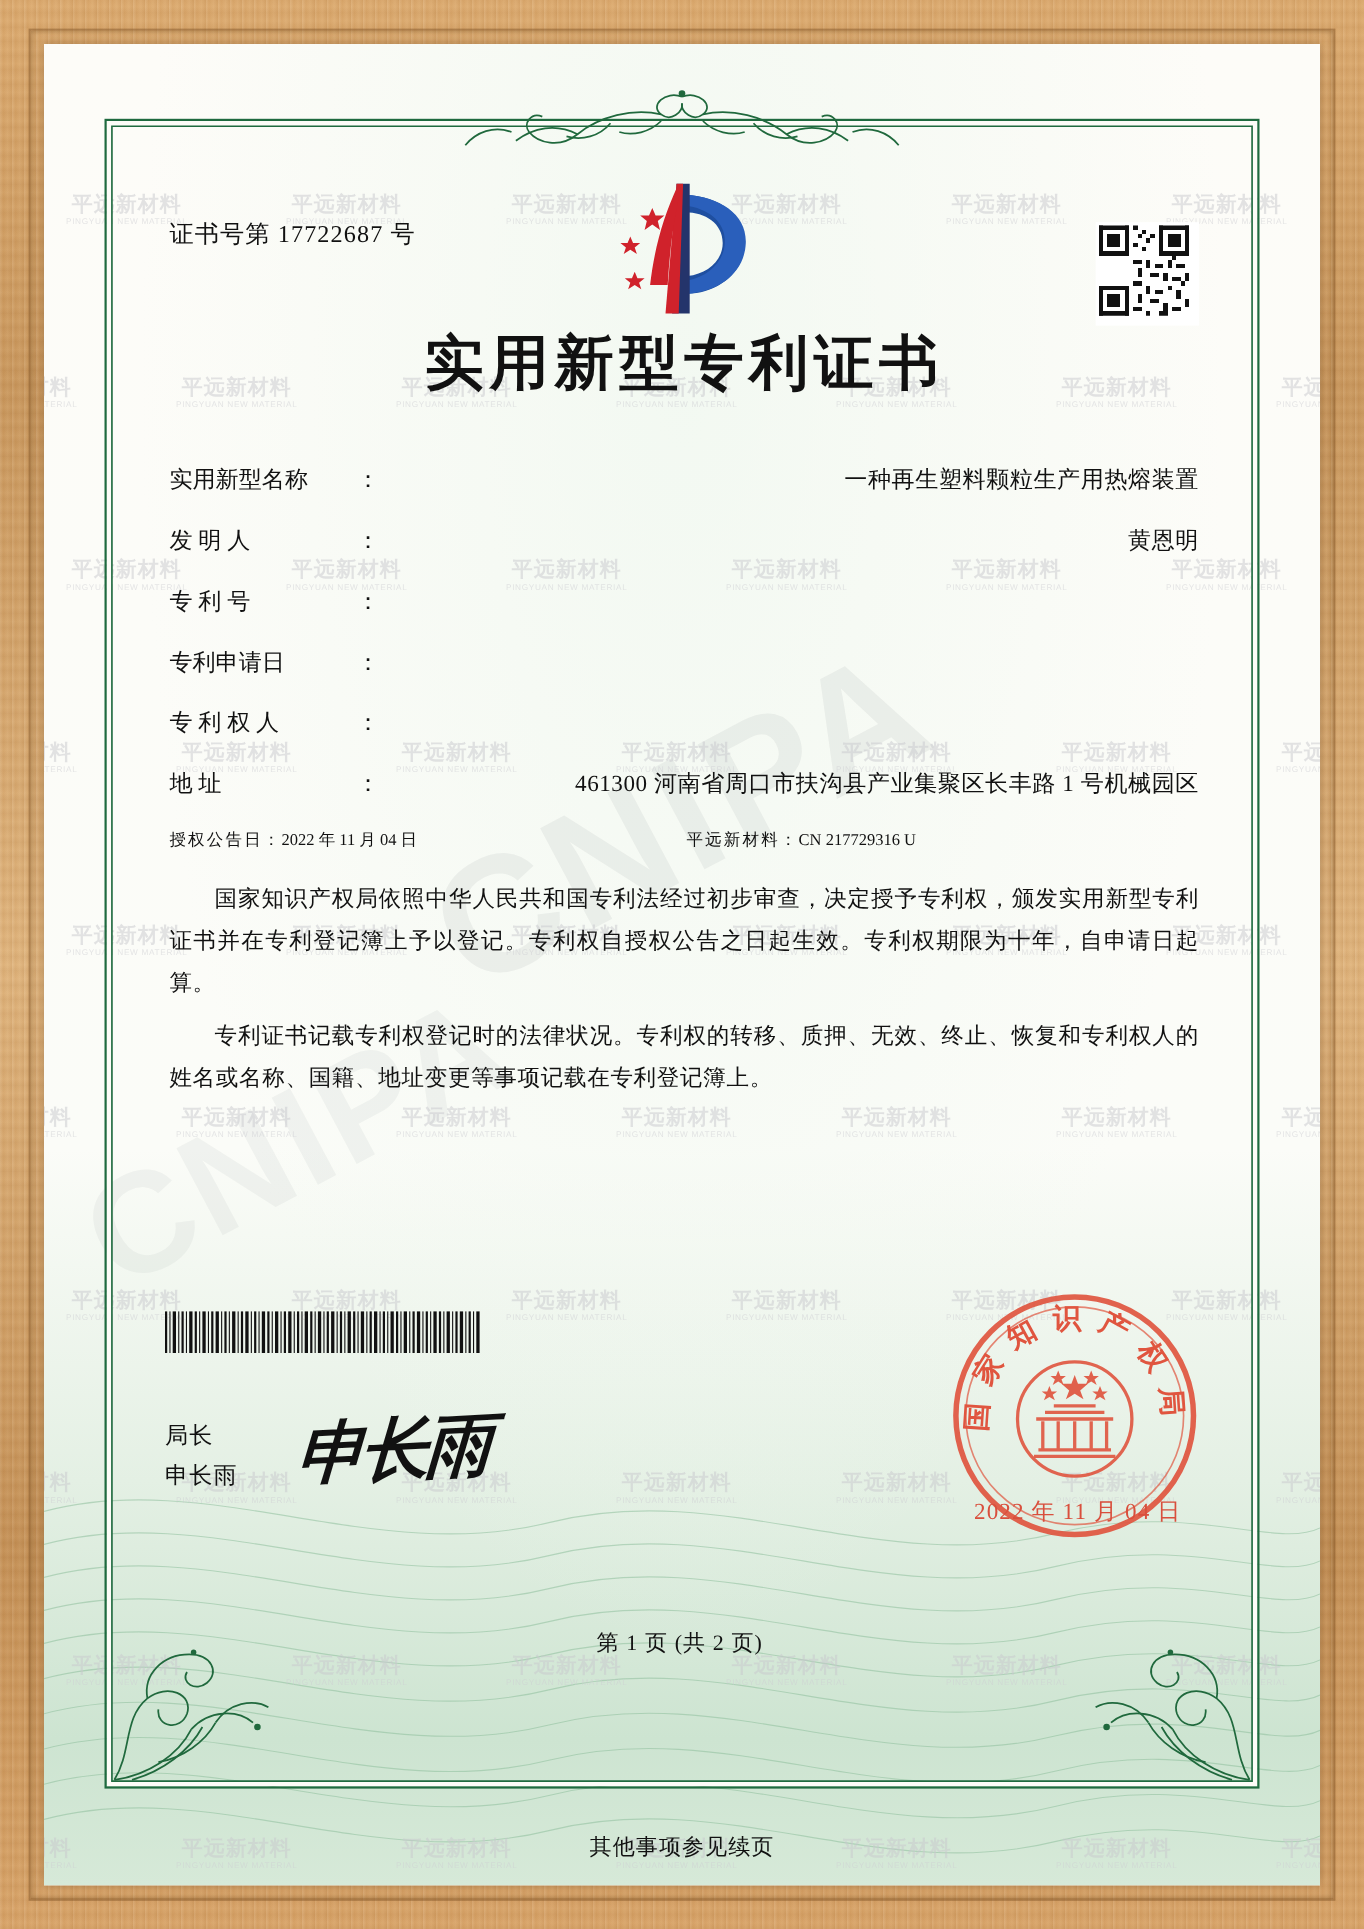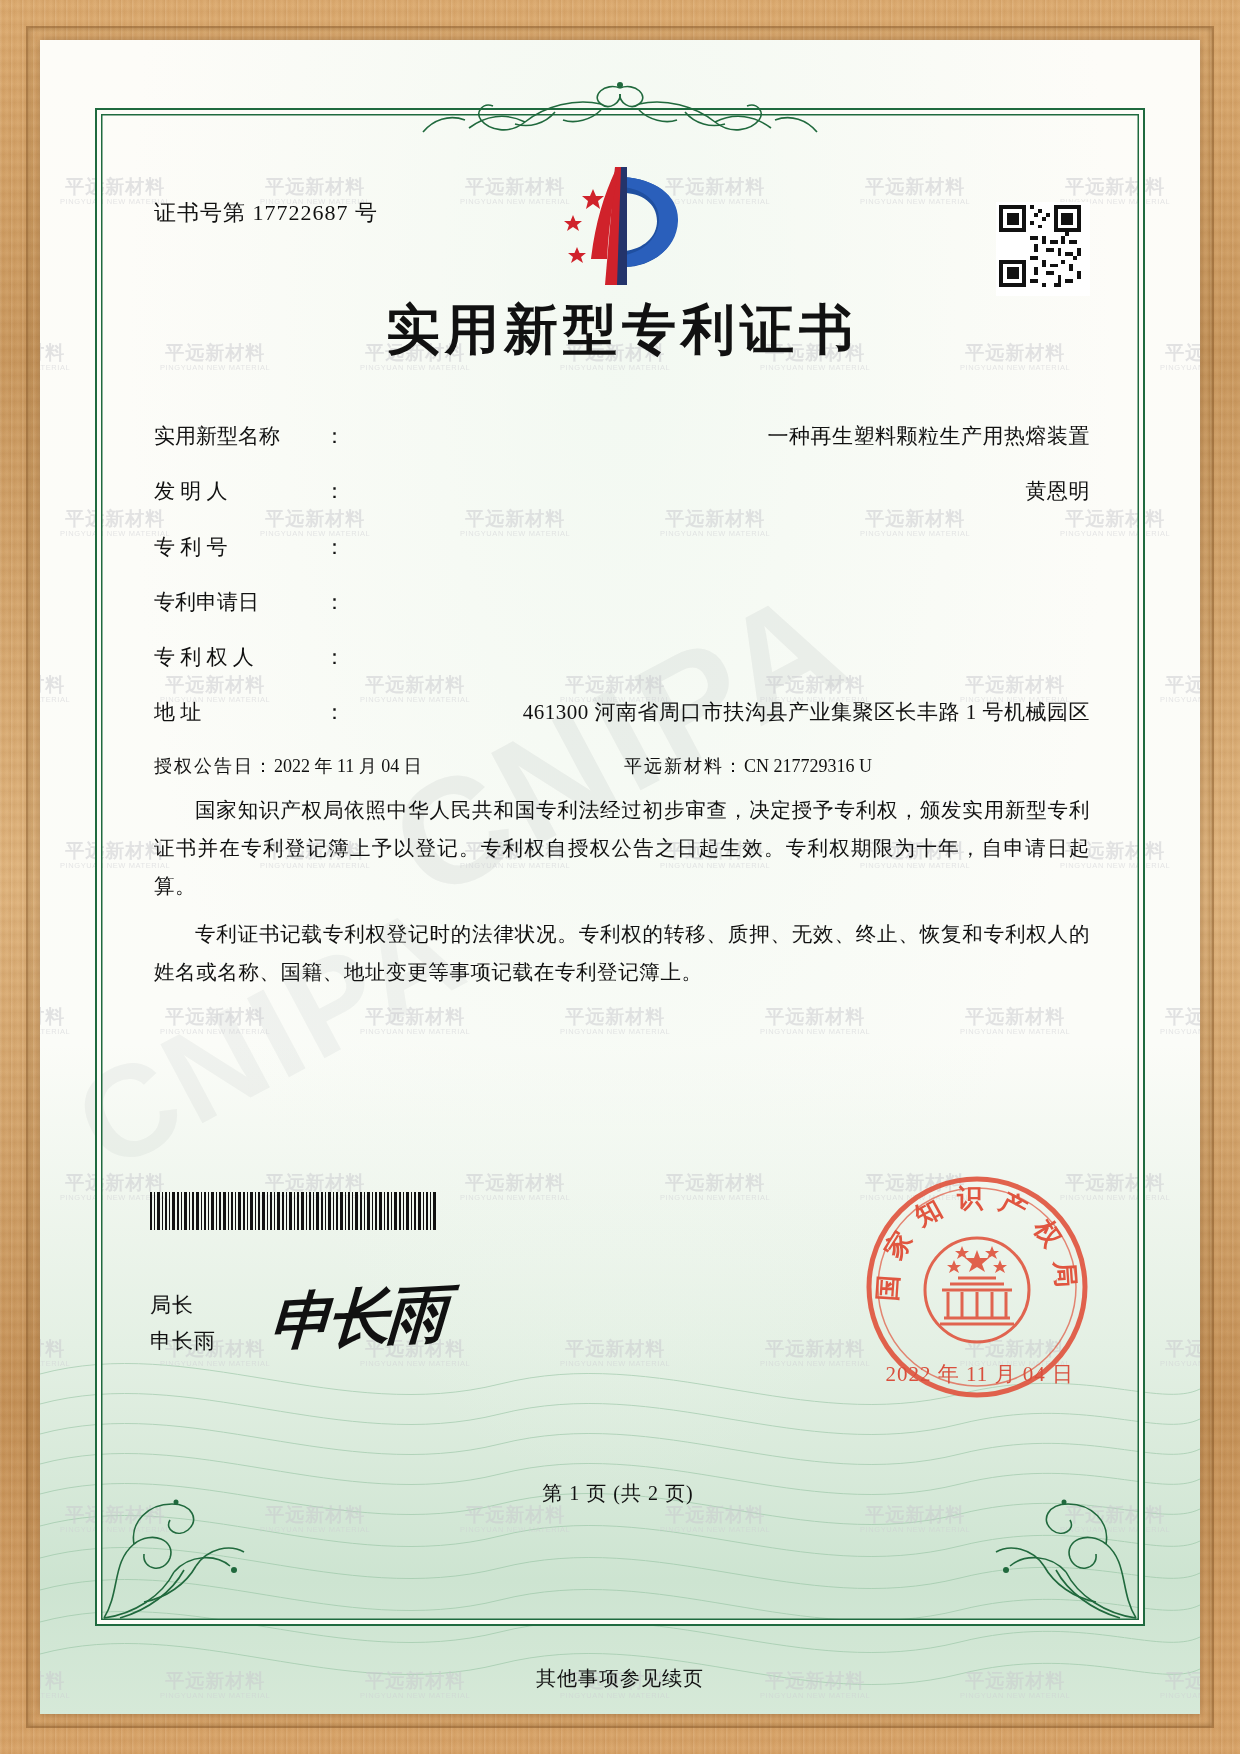--- a/index.html
+++ b/index.html
@@ -214,22 +214,22 @@
   .f-colon { margin: 0 2px 0 0; }
   .f-value {
     flex: 1;
     letter-spacing: 0.5px;
     margin-left: 44px;
   }
   .f-value.mono { font-family: "Liberation Serif", serif; letter-spacing: 1px; }
 
   .two-col {
     display: flex;
-    margin-bottom: 14px;
-    font-size: 18px;
+    margin-bottom: 26px;
+    font-size: 15px;
   }
   .two-col .left { flex: 0 0 470px; display: flex; }
   .two-col .right { flex: 1; display: flex; }
   .two-col .lbl { white-space: nowrap; letter-spacing: 2px; }
 
   .para {
     font-size: 20.5px;
     line-height: 1.85;
     text-indent: 2em;
     color: #111;

